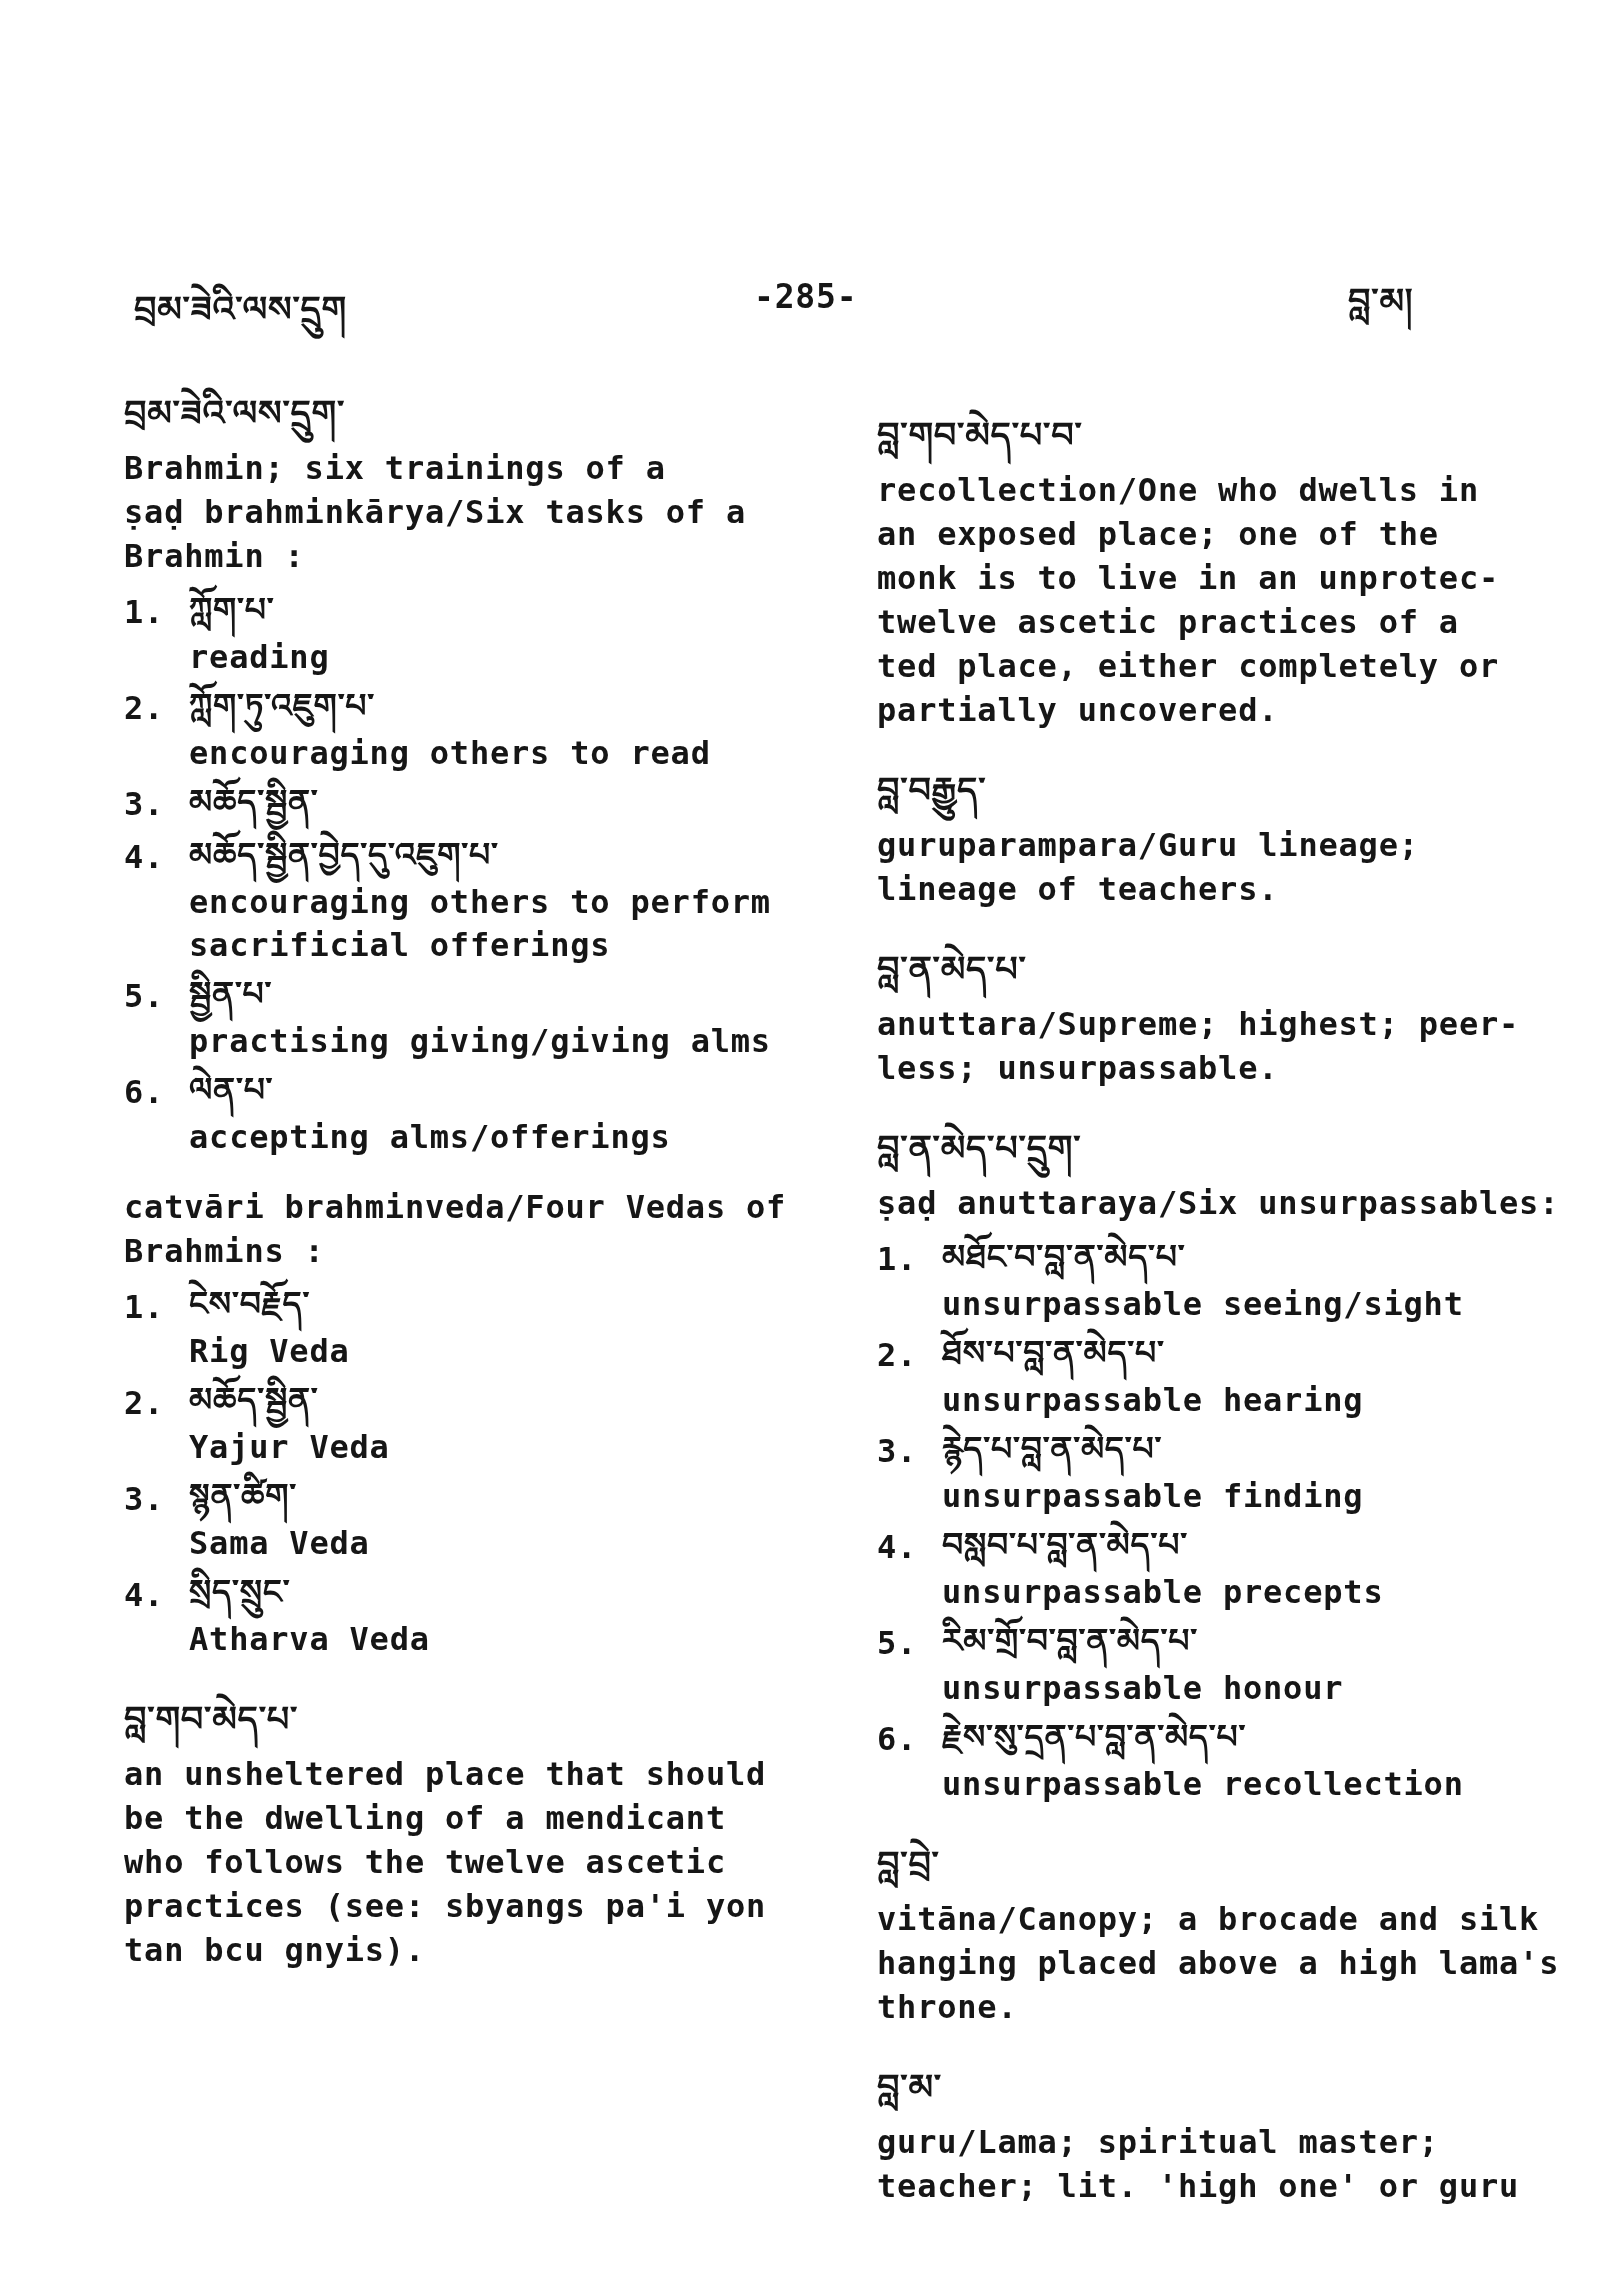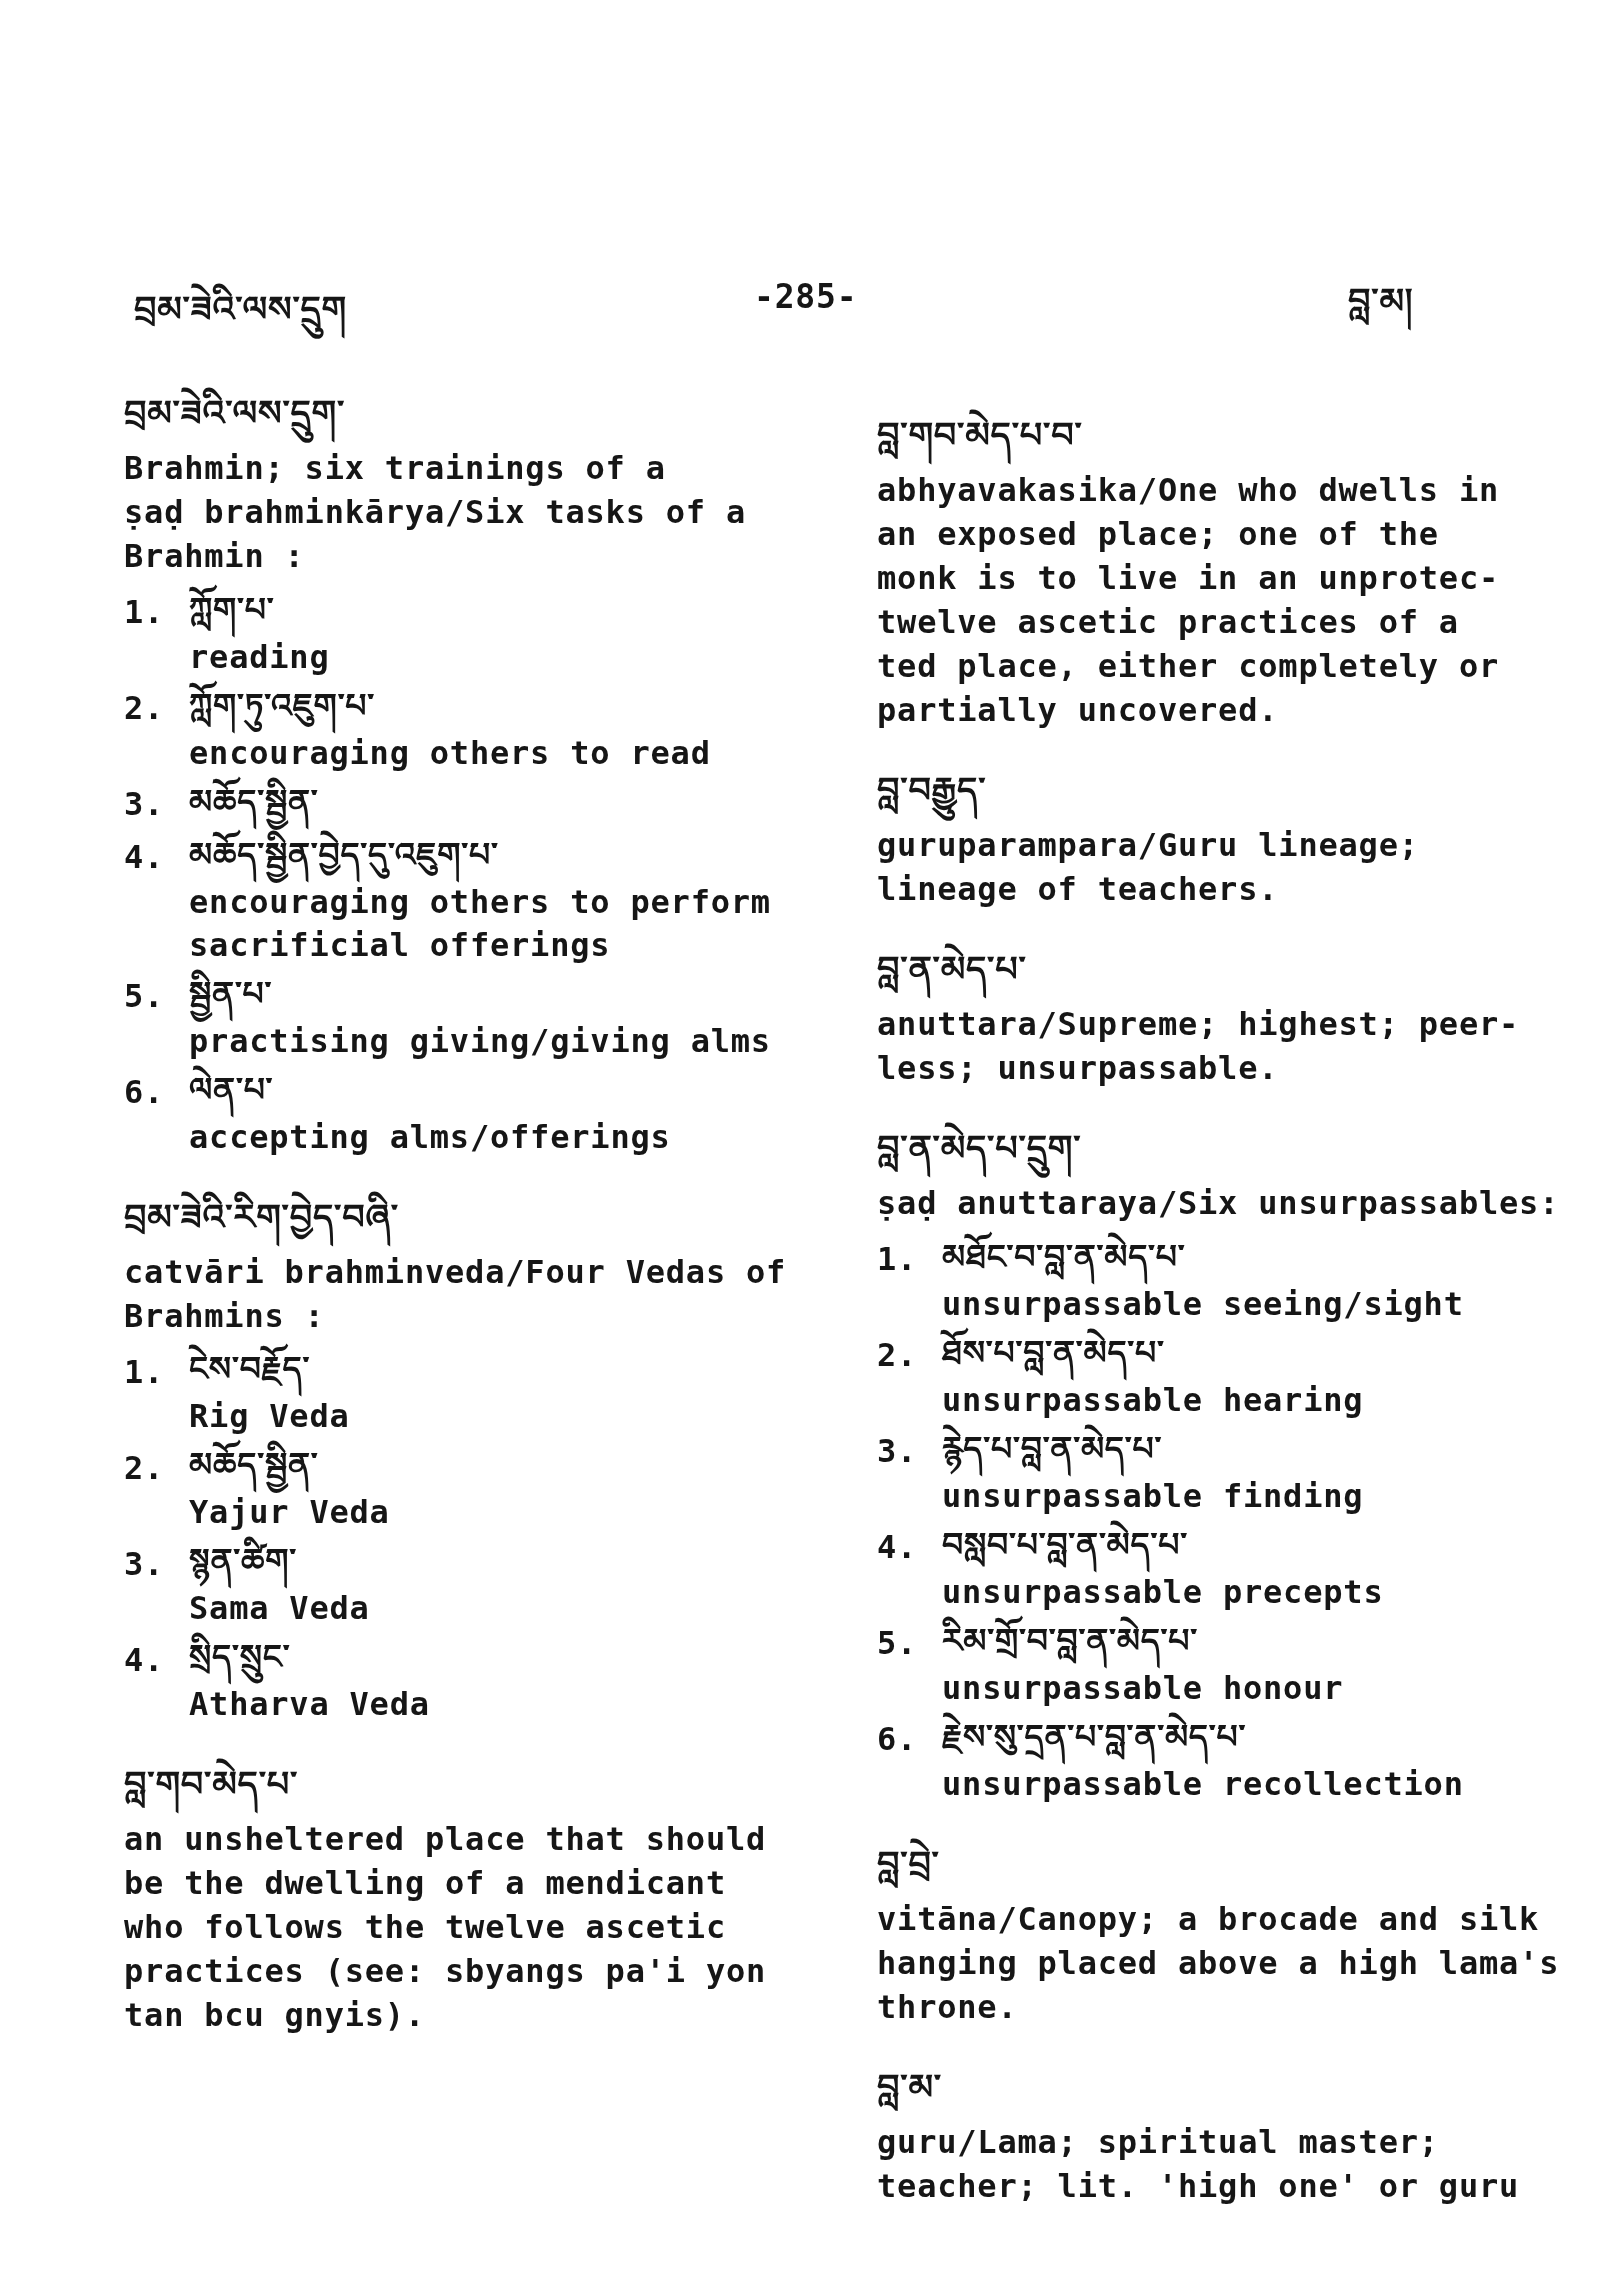--- a/index.html
+++ b/index.html
@@ -114,21 +114,20 @@
         <span class="num">6.</span>
         <span class="body">
             <span class="item-tib">ལེན་པ་</span>
             <span class="gloss">accepting alms/offerings</span>
           </span>
       </div>
     </div>
   </section>
 
   <section class="entry">
-    <div class="tib-head">བྲམ་ཟེའི་རིག་བྱེད་བཞི་</div>
     <div class="def">
       <p>catvāri brahminveda/Four Vedas of</p>
       <p>Brahmins :</p>
     </div>
     <div class="items">
       <div class="item">
         <span class="num">1.</span>
         <span class="body">
             <span class="item-tib">ངེས་བརྗོད་</span>
             <span class="gloss">Rig Veda</span>
@@ -169,21 +168,21 @@
     </div>
   </section>
 
 </div>
 
 <div class="col col-right">
 
   <section class="entry">
     <div class="tib-head">བླ་གབ་མེད་པ་བ་</div>
     <div class="def">
-      <p>abhyavakasika/One who dwells in</p>
+      <p>recollection/One who dwells in</p>
       <p>an exposed place; one of the</p>
       <p>monk is to live in an unprotec-</p>
       <p>twelve ascetic practices of a</p>
       <p>ted place, either completely or</p>
       <p>partially uncovered.</p>
     </div>
   </section>
 
   <section class="entry">
     <div class="tib-head">བླ་བརྒྱུད་</div>

